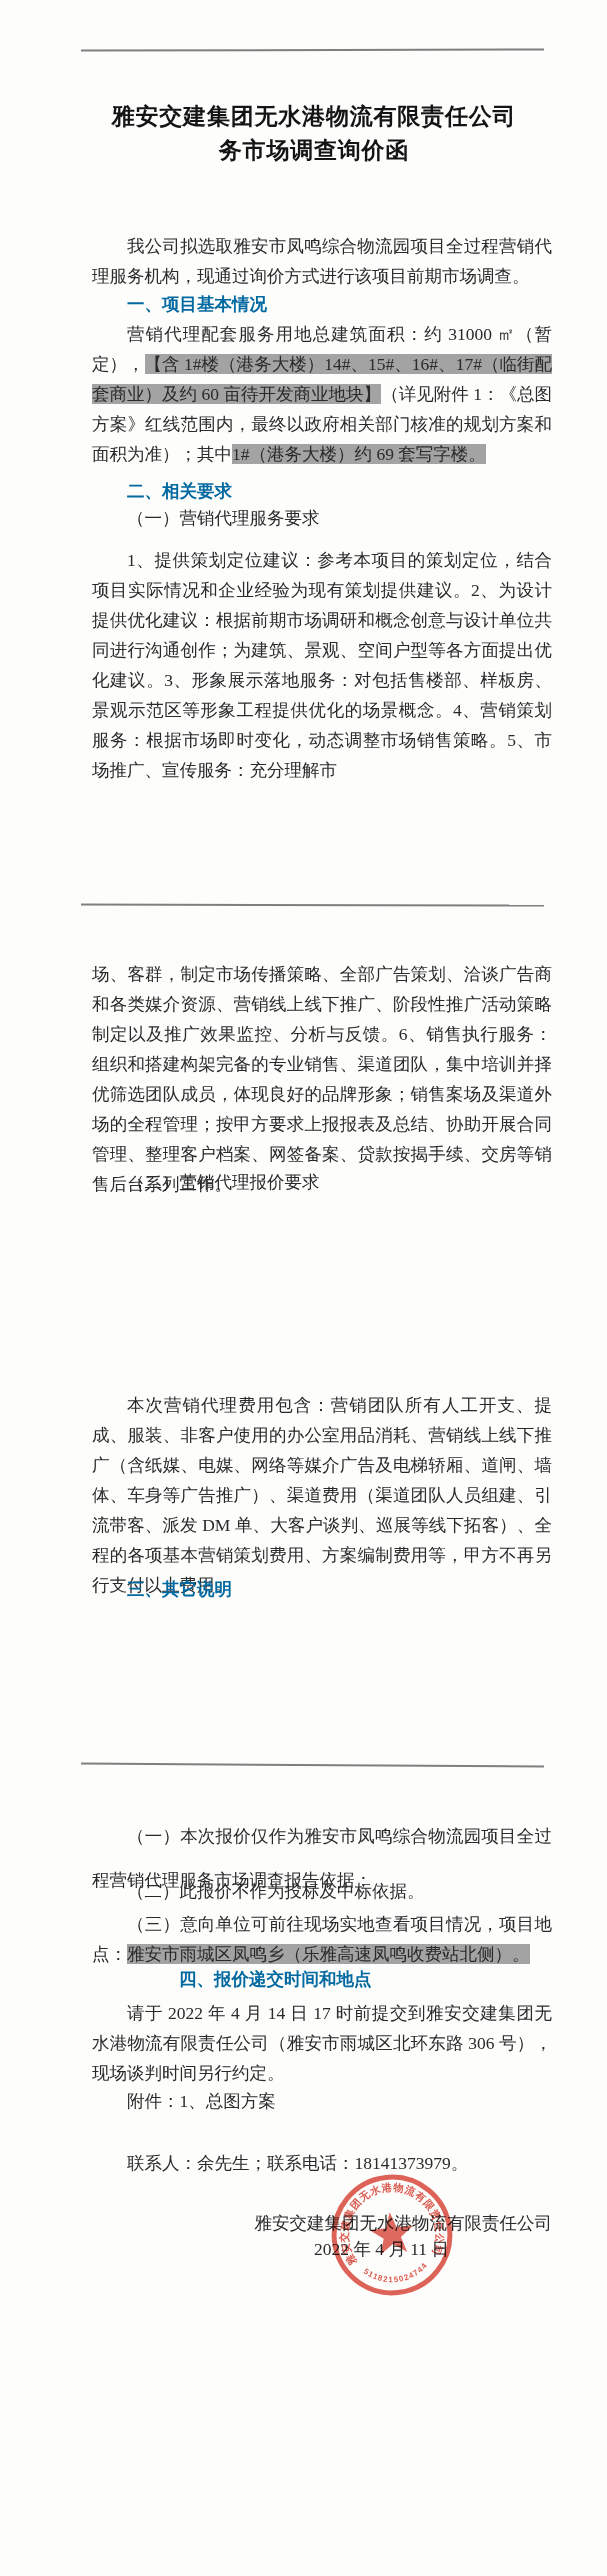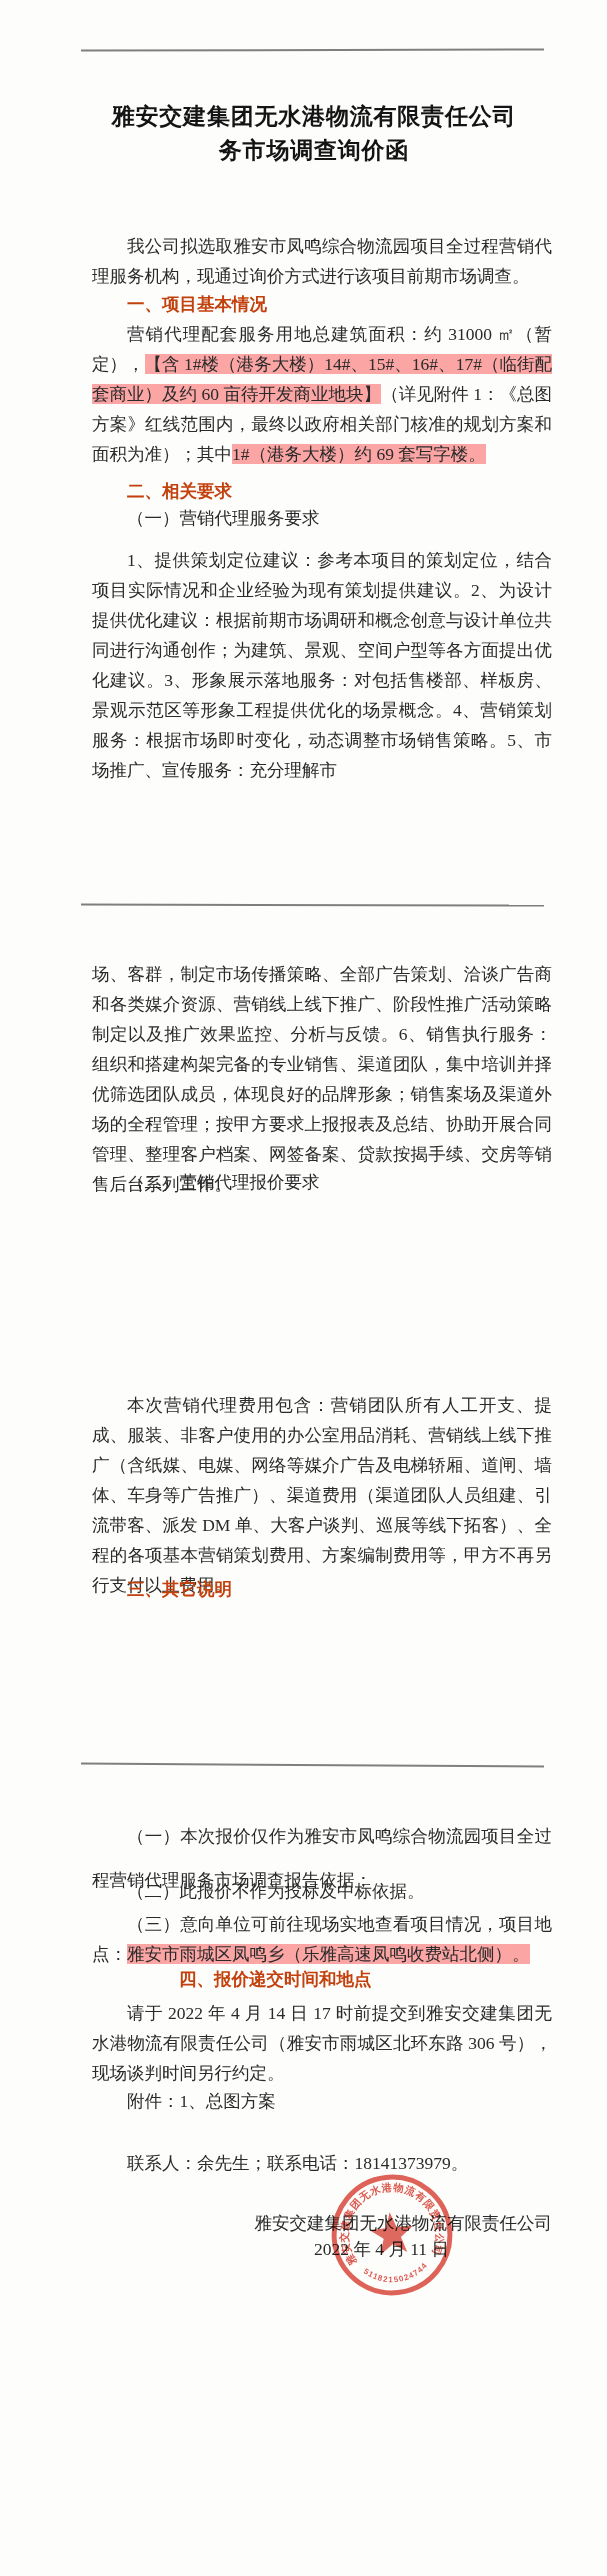--- a/index.html
+++ b/index.html
@@ -25,24 +25,24 @@
   }
   .body-text{
     position:absolute;left:92px;width:460px;
     font-size:17.5px;line-height:30px;
     text-align:justify;
     color:#2a2a2a;
   }
   .indent{text-indent:2em;}
   .hei{
     font-family:"Liberation Sans","DejaVu Sans",sans-serif;
-    font-weight:bold;color:#c2410c;
+    font-weight:bold;color:#0369a1;
     text-align:left;
   }
-  .hl{background:#fca5a5;}
+  .hl{background:#a3a3a3;}
   .sign-right{text-align:right;padding-right:3px;}
   .abs-line{position:absolute;font-size:17.5px;color:#2a2a2a;}
   .stamp{
     position:absolute;left:325px;top:2168px;
     mix-blend-mode:multiply;
     transform:rotate(-6deg);
     opacity:0.93;
   }
 </style>
 </head>

